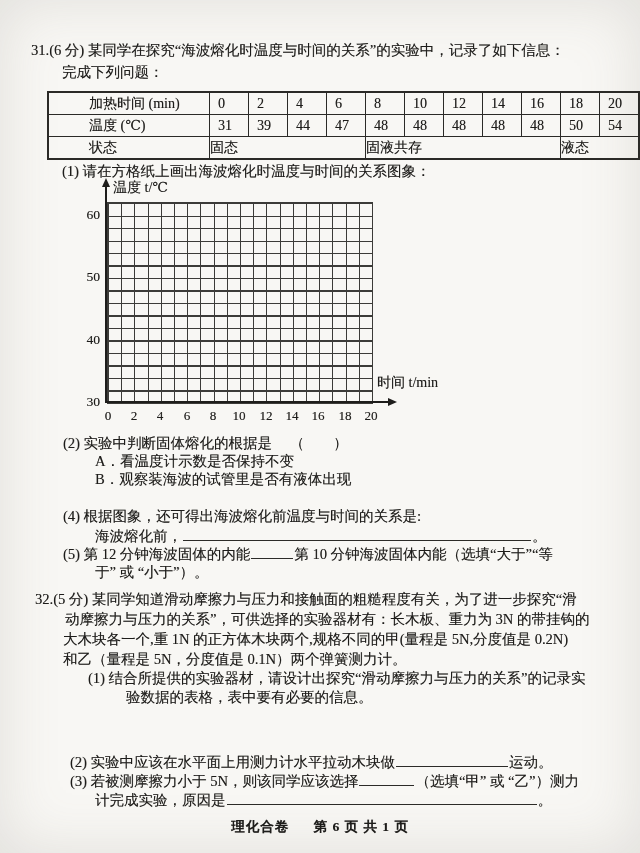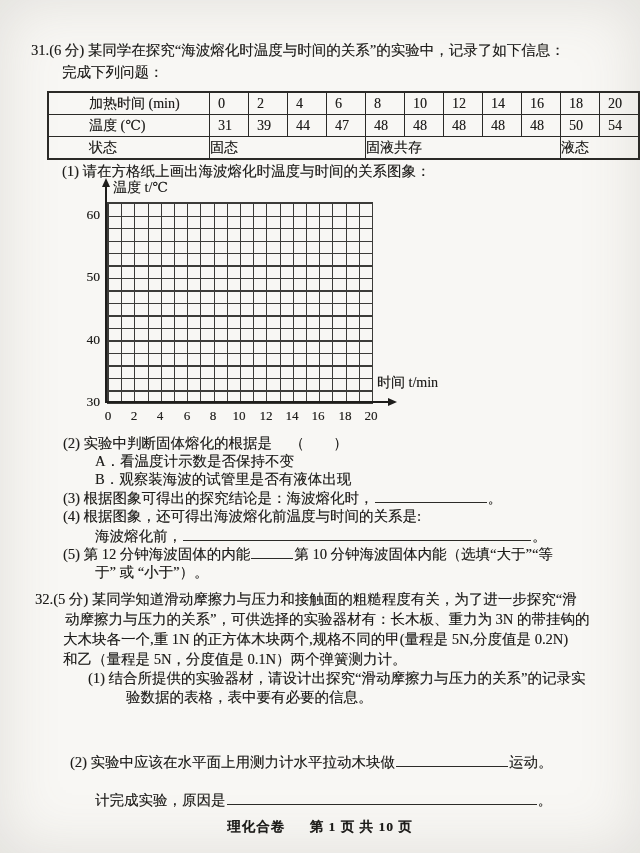--- a/index.html
+++ b/index.html
@@ -138,23 +138,20 @@
     <div class="xtick" style="left:360px">20</div>
   </div>
 
   <div class="line" style="left:63px;top:435px">
     <span>(2) 实验中判断固体熔化的根据是</span>
     <span style="margin-left:14px">（　　）</span>
   </div>
   <div class="line" style="left:95px;top:453px">A．看温度计示数是否保持不变</div>
   <div class="line" style="left:95px;top:471px">B．观察装海波的试管里是否有液体出现</div>
 
-  <div class="line" style="left:63px;top:489px">
-    <span>(3) 根据图象可得出的探究结论是：海波熔化时，</span><span class="blank" style="width:112px"></span><span>。</span>
-  </div>
 
   <div class="line" style="left:63px;top:508px">(4) 根据图象，还可得出海波熔化前温度与时间的关系是:</div>
   <div class="line" style="left:95px;top:527px">
     <span>海波熔化前，</span><span class="blank" style="width:348px"></span><span>。</span>
   </div>
 
   <div class="line" style="left:63px;top:545px">
     <span>(5) 第 12 分钟海波固体的内能</span><span class="blank" style="width:42px"></span><span>第 10 分钟海波固体内能（选填“大于”“等</span>
   </div>
   <div class="line" style="left:95px;top:564px">于” 或 “小于”）。</div>
@@ -166,22 +163,25 @@
   <div class="line" style="left:63px;top:631px">大木块各一个,重 1N 的正方体木块两个,规格不同的甲(量程是 5N,分度值是 0.2N)</div>
   <div class="line" style="left:63px;top:651px">和乙（量程是 5N，分度值是 0.1N）两个弹簧测力计。</div>
 
   <div class="line" style="left:88px;top:670px">(1) 结合所提供的实验器材，请设计出探究“滑动摩擦力与压力的关系”的记录实</div>
   <div class="line" style="left:126px;top:689px">验数据的表格，表中要有必要的信息。</div>
 
   <div class="line" style="left:70px;top:753px">
     <span>(2) 实验中应该在水平面上用测力计水平拉动木块做</span><span class="blank" style="width:112px"></span><span>运动。</span>
   </div>
 
+  <div class="line" style="left:70px;top:772px">
+    <span>(3) 若被测摩擦力小于 5N，则该同学应该选择</span><span class="blank" style="width:55px"></span><span>（选填“甲” 或 “乙”）测力</span>
+  </div>
   <div class="line" style="left:95px;top:791px">
     <span>计完成实验，原因是</span><span class="blank" style="width:310px"></span><span>。</span>
   </div>
 
   <div class="footer">
     <span>理化合卷</span>
-    <span>第 1 页 共 10 页</span>
+    <span>第 6 页 共 1 页</span>
   </div>
 
 </div>
 
 </body></html>

